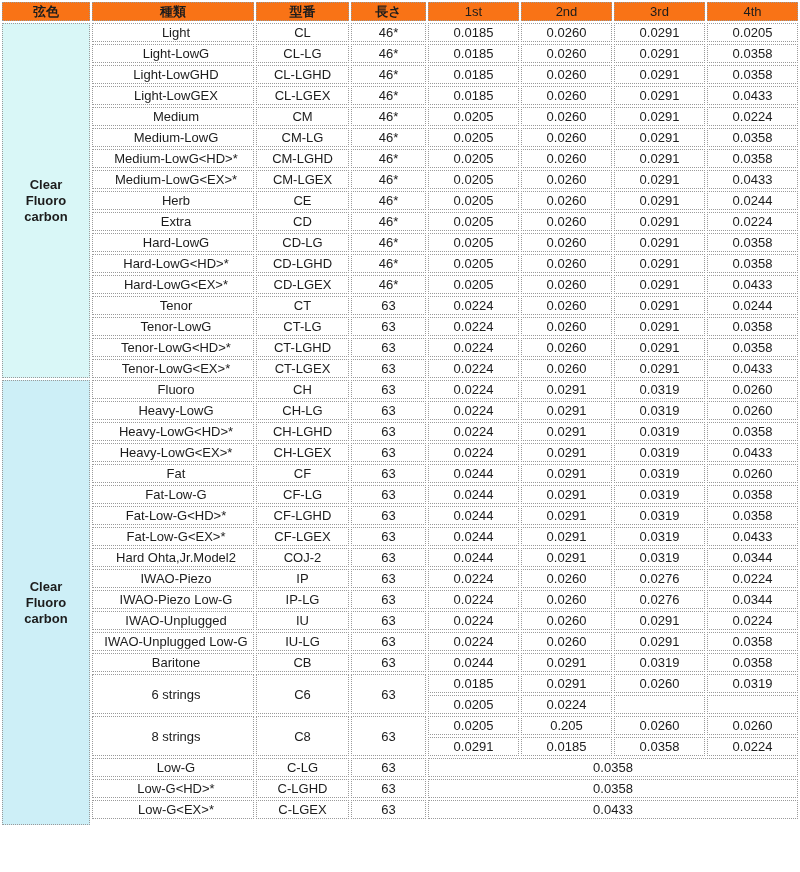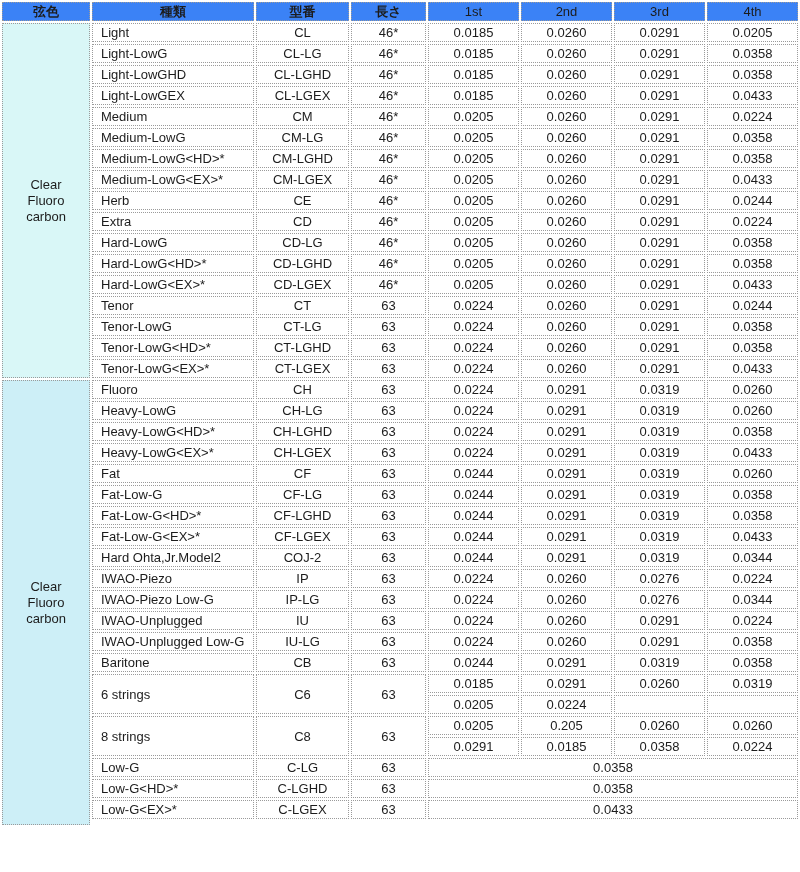--- a/index.html
+++ b/index.html
@@ -19,25 +19,25 @@
     color: #1c1c1c;
     height: 17px;
     line-height: 17px;
     padding: 0 2px;
     overflow: hidden;
     white-space: nowrap;
     background: #ffffff;
     text-align: center;
     vertical-align: middle;
   }
-  thead th { background: #3b82f6; font-weight: normal; }
+  thead th { background: #f97316; font-weight: normal; }
   thead th:nth-child(-n+4) { font-weight: bold; }
-  td.type { text-align: left; padding-left: 8px; }
+  td.type { text-align: center; padding-left: 8px; }
   td.groupcell {
-    font-weight: normal;
+    font-weight: bold;
     white-space: pre-line;
     line-height: 16px;
     text-align: center;
     vertical-align: middle;
     margin-top: 16px;
   }
   td.g0 { background: #d9f7f7; }
   td.g1 { background: #cdeff7; }
   tr.filler td.nob { border: none; background: transparent; height: 4px; line-height: 4px; }
 </style>

